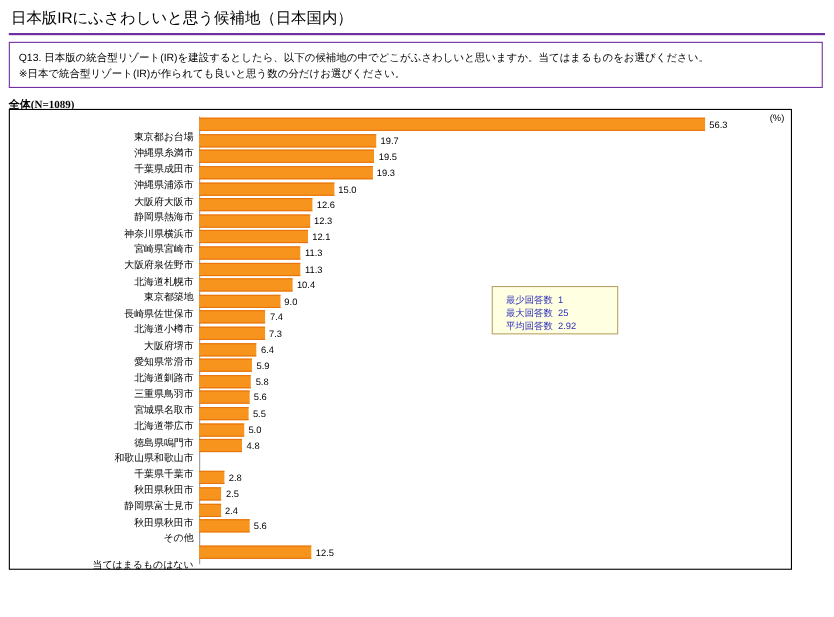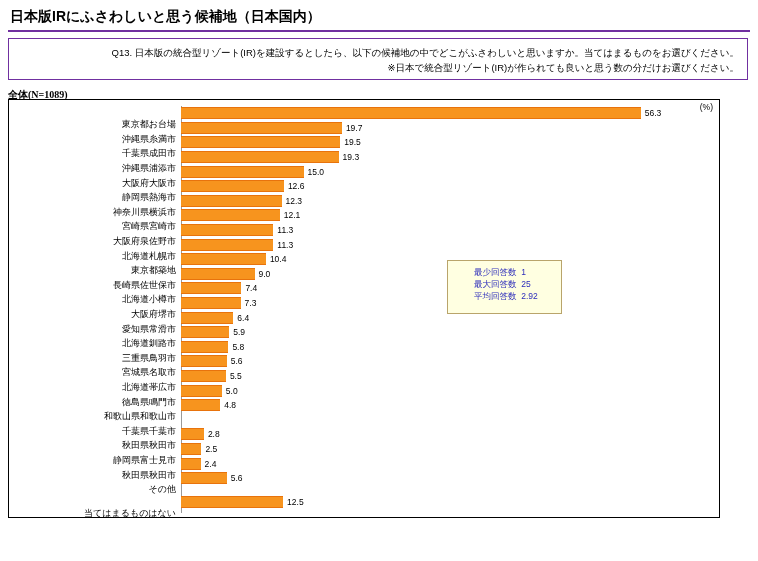--- a/index.html
+++ b/index.html
@@ -9,34 +9,33 @@
     font-family:"Liberation Sans","DejaVu Sans",sans-serif;
     color:#000;
     overflow:hidden;
     position:relative;
   }
   
   #title-area{
     position:absolute;left:8px;top:8px;width:742px;
   }
   #page-title{
-    font-size:14px;font-weight:bold;letter-spacing:0px;
+    font-size:14px;font-weight:normal;letter-spacing:0px;
     padding-left:2px;
   }
   #title-rule{
     margin-top:4px;
     height:2px;background:#7030a0;width:742px;
   }
   
   #question-box{
     position:absolute;left:8px;top:38px;width:740px;height:42px;
     border:1px solid #7030a0;
     box-sizing:border-box;
     padding:6px 8px 0 8px;
-    text-align:right;
   }
   .qline{font-size:9.5px;line-height:15px;color:#000;}
   
   #total-label{
     position:absolute;left:8px;top:88px;
     font-size:10px;font-weight:bold;font-family:Liberation Serif, serif;
   }
   
   #chart-frame{
     position:absolute;left:8px;top:99px;width:712px;height:419px;
@@ -67,23 +66,23 @@
     border-top:1px solid #e8730c;border-bottom:1px solid #e8730c;
   }
   .val{
     font-size:8.5px;margin-left:4px;white-space:nowrap;
   }
   .axis-line{
     position:absolute;left:172px;top:6px;width:1px;height:407px;background:#9a9a9a;
   }
   
   #stats-box{
-    position:absolute;left:438px;top:160px;width:115px;height:54px;
+    position:absolute;left:438px;top:160px;width:115px;height:44px;
     border:1px solid #b9a46b;background:#ffffe1;
-    box-sizing:border-box;padding:5px 0 0 26px;
+    box-sizing:border-box;padding:5px 0 0 12px;
   }
   .statline{font-size:8.5px;color:#2d2dbb;line-height:12px;white-space:nowrap;}
   .statline .num{color:#2d2dbb;}
 </style>
 </head>
 <body>
 
 <div id="title-area">
   <div id="page-title">日本版IRにふさわしいと思う候補地（日本国内）</div>
   <div id="title-rule"></div>

